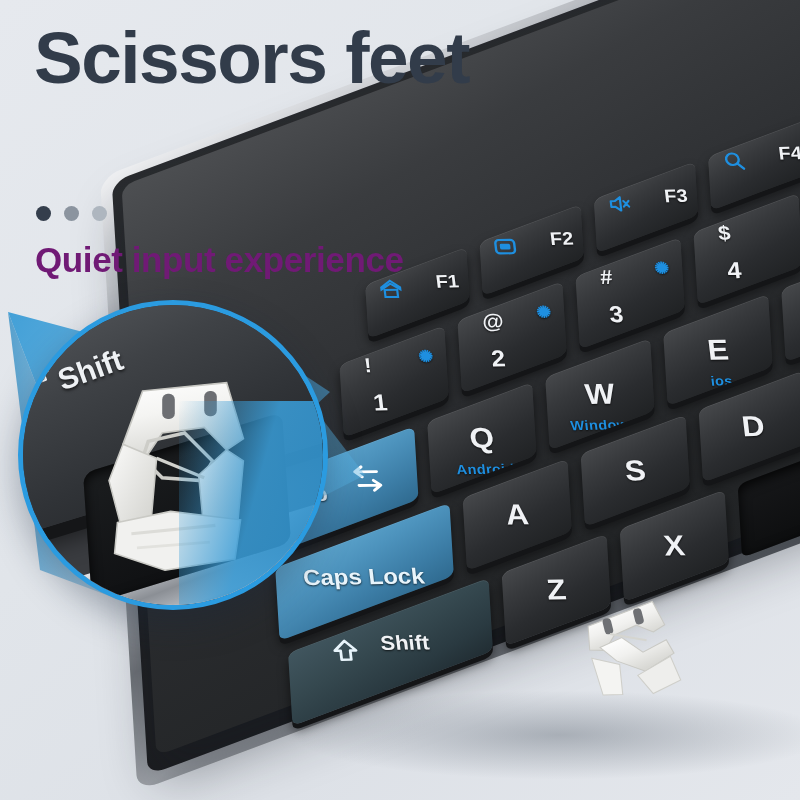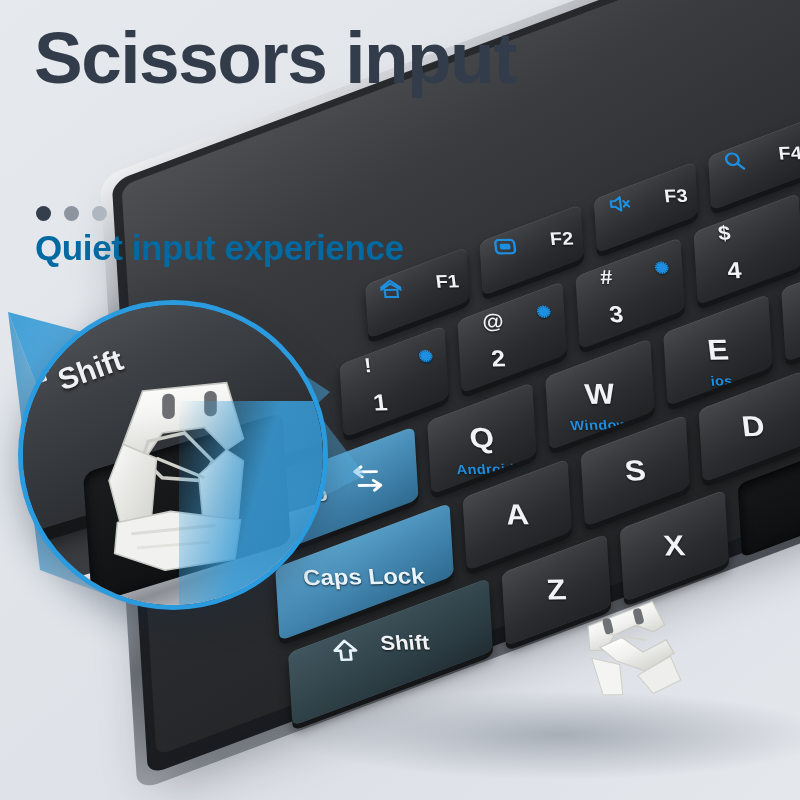--- a/index.html
+++ b/index.html
@@ -20,22 +20,22 @@
   .headline .line{
     font-size:73px; line-height:0.98; font-weight:700;
     letter-spacing:-1.5px; white-space:nowrap;
   }
   .dots{ position:absolute; left:36px; top:206px; display:flex; gap:13px; z-index:60; }
   .dot{ width:15px; height:15px; border-radius:50%; }
   .dot.d0{ background:#343e4c; }
   .dot.d1{ background:#8b949f; }
   .dot.d2{ background:#aeb6bf; }
   .subhead{
-    position:absolute; left:35px; top:228px; z-index:60;
-    font-size:35px; font-weight:700; color:#0369a1; letter-spacing:-0.4px;
+    position:absolute; left:35px; top:240px; z-index:60;
+    font-size:35px; font-weight:700; color:#701a75; letter-spacing:-0.4px;
     white-space:nowrap;
   }
 
   
   .kb-wrap{ position:absolute; inset:0; z-index:10; }
 
   .kb-plane{
     position:absolute;
     left:250px; top:250px;
     width:1150px; height:760px;
@@ -423,21 +423,21 @@
         <path d="M40 122 L92 118" stroke="#e2e2de" stroke-width="2" fill="none"></path>
 
         <path d="M54 58 L88 72" stroke="#d2d2cd" stroke-width="2.4" fill="none"></path>
       </svg>
 
       <div class="mag-beamfill"></div>
     </div>
   </div>
 
   <div class="headline">
-    <div class="line">Scissors input</div>
+    <div class="line">Scissors feet</div>
   </div>
 
   <div class="dots">
     <span class="dot d0"></span>
     <span class="dot d1"></span>
     <span class="dot d2"></span>
   </div>
 
   <div class="subhead">Quiet input experience</div>
 

